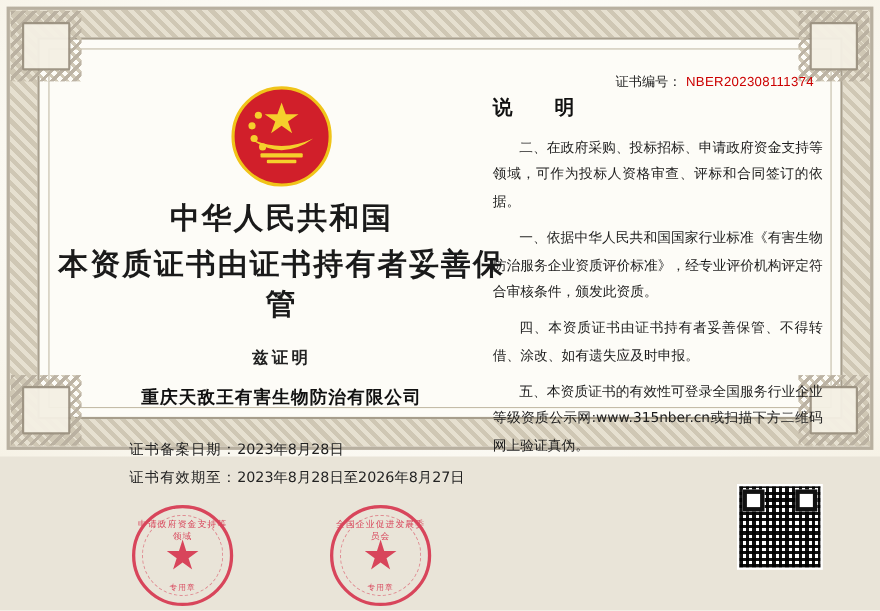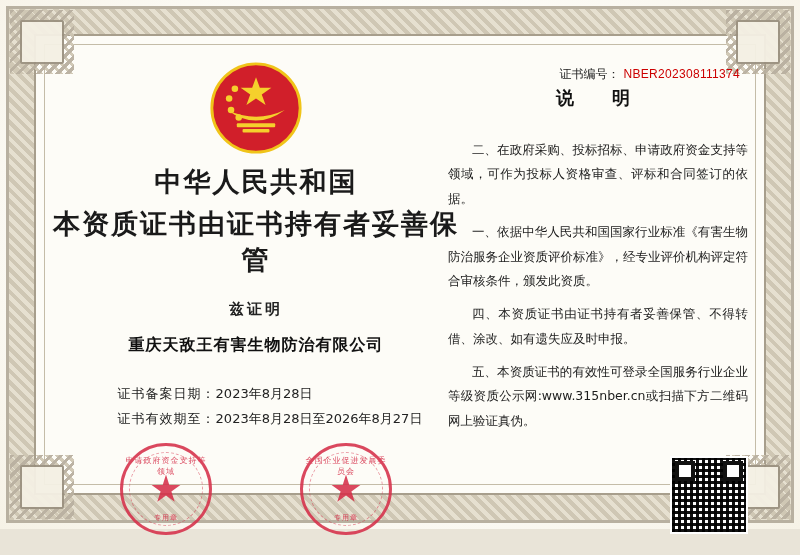--- a/index.html
+++ b/index.html
@@ -2,21 +2,21 @@
 <html><head>
 <meta charset="utf-8">
 <style>
   html,body{margin:0;padding:0;}
   body{
     width:800px;height:555px;overflow:hidden;
     font-family:"DejaVu Sans","Liberation Sans",sans-serif;
     background:#e9e4d8;
   }
   .cert{
-    position:relative;width:800px;height:529px;
+    position:relative;width:800px;height:415px;
     background:
       radial-gradient(ellipse at 50% 45%, #ffffff 0%, #fdfcf8 55%, #f6f2e6 100%);
     box-sizing:border-box;
   }
   
   .border-outer{
     position:absolute;inset:6px;
     border:3px solid #b8b0a0;
     background:
       repeating-linear-gradient(45deg,#cfc7b4 0 4px,#e6e0d0 4px 8px);
@@ -59,21 +59,21 @@
     position:absolute;right:8px;top:14px;
     font-size:12px;color:#333;
     display:flex;gap:4px;align-items:baseline;
     font-family:"Liberation Sans",sans-serif;
   }
   .serial .label{color:#222;}
   .serial .value{color:#c00;letter-spacing:.3px;}
 
   
   .left{
-    position:absolute;left:0;top:0;width:408px;height:100%;
+    position:absolute;left:0;top:16px;width:408px;height:100%;
     text-align:center;
   }
   .emblem{
     margin:8px auto 0;width:96px;height:96px;position:relative;
   }
   .title1,.title2{
     font-family:"DejaVu Sans","Liberation Sans",sans-serif;
     font-weight:bold;color:#1a1a1a;letter-spacing:2px;
   }
   .title1{font-size:27px;margin-top:8px;}
@@ -118,22 +118,22 @@
     position:absolute;left:0;right:0;top:9px;
     font-size:8px;letter-spacing:1px;color:#d6304a;
   }
   .seal .arc.bottom{top:auto;bottom:9px;font-size:7px;}
 
   
   .right{
     position:absolute;right:0;top:34px;width:300px;
   }
   .notice-title{
-    text-align:center;font-size:18px;font-weight:bold;color:#111;
-    letter-spacing:10px;margin-bottom:28px;
+    font-size:18px;font-weight:bold;color:#111;
+    letter-spacing:10px;margin-bottom:12px;
   }
   .notice-item{
     font-size:12.5px;color:#1c1c1c;line-height:1.95;
     text-align:justify;text-indent:0;margin-bottom:9px;
   }
   .notice-item .lead{margin-left:24px;}
   .qr{
     position:absolute;right:0;bottom:-92px;width:74px;height:74px;
     background:
       repeating-linear-gradient(0deg,#111 0 3px,#fff 3px 6px),

